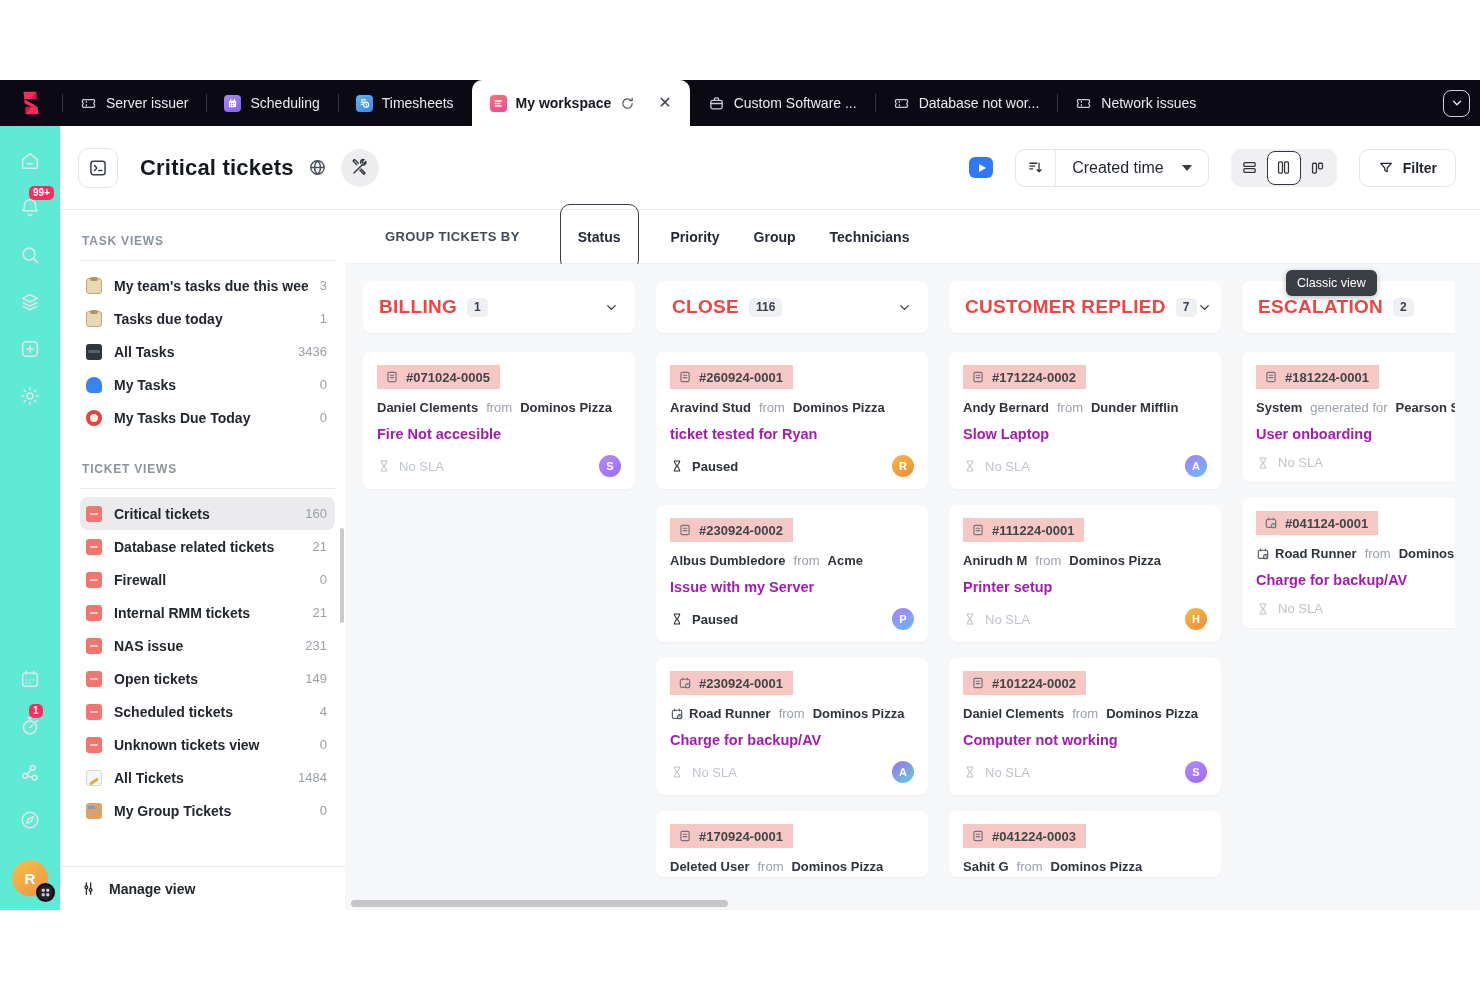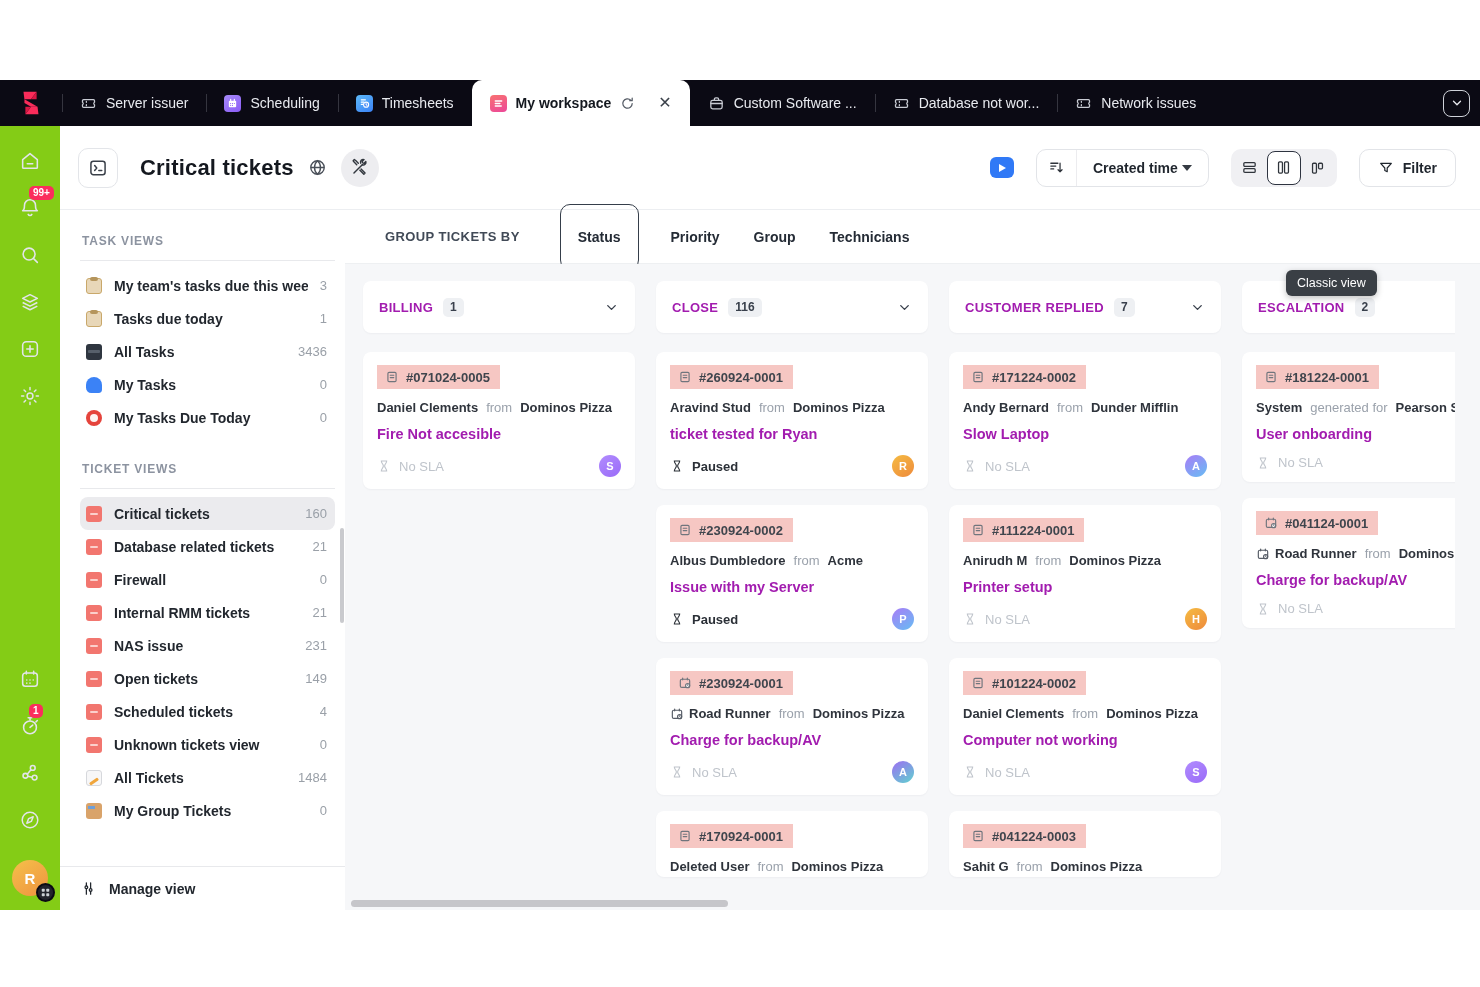--- a/index.html
+++ b/index.html
@@ -17,40 +17,40 @@
   .tab.active { background:#fff; color:#14181f; border-radius:10px 10px 0 0; font-weight:600; }
   .tab-label { white-space:nowrap; }
   .tab-x { margin-left:14px; font-size:16px; color:#3c424b; line-height:1; }
   .tab-refresh { color:#565c66; display:flex; }
   .mini-app { width:17px; height:17px; border-radius:4px; display:flex; align-items:center; justify-content:center; flex:none; }
   .mini-app svg { display:block; }
   .topbar-right { display:flex; align-items:center; padding-right:10px; }
   .chev-btn { width:27px; height:27px; border:1.5px solid #cfd2d9; border-radius:8px; color:#e8eaef; display:flex; align-items:center; justify-content:center; }
 
   
-  .rail { position:absolute; left:0; top:46px; width:60px; height:784px; background:#84cc16; display:flex; flex-direction:column; align-items:center; padding:22px 0 14px; }
+  .rail { position:absolute; left:0; top:46px; width:60px; height:784px; background:#5eead4; display:flex; flex-direction:column; align-items:center; padding:22px 0 14px; }
   .rail-ic { position:relative; width:26px; height:26px; color:#e3e5ea; display:flex; align-items:center; justify-content:center; margin-bottom:21px; cursor:pointer; }
   .rail-spacer { flex:1; }
   .badge { position:absolute; top:-9px; left:12px; background:#fb2d5d; color:#fff; font-size:10px; font-weight:700; border-radius:5px; padding:2px 4px; line-height:1; }
   .rail-avatar { position:relative; width:36px; height:36px; border-radius:50%; background:linear-gradient(145deg,#f5c04a,#ef9340); color:#fff; font-size:15px; font-weight:700; display:flex; align-items:center; justify-content:center; margin-top:6px; cursor:pointer; }
   .avatar-sub { position:absolute; right:-7px; bottom:-6px; width:19px; height:19px; border-radius:50%; background:#23232d; border:2px solid #0b0a14; display:flex; align-items:center; justify-content:center; color:#cdd0d6; }
 
   
   .content { position:absolute; left:60px; top:46px; width:1420px; height:784px; background:#fff; }
   .content-header { position:relative; height:84px; display:flex; align-items:center; padding:0 24px 0 18px; border-bottom:1px solid #eceef1; }
   .view-btn { width:40px; height:40px; border:1px solid #e3e5e9; border-radius:10px; background:#fff; color:#3a4049; display:flex; align-items:center; justify-content:center; }
   .page-title { font-size:22px; font-weight:700; color:#14181f; margin:0 14px 0 22px; letter-spacing:.2px; }
   .globe { color:#494f58; display:flex; margin-right:14px; }
   .tools-btn { width:38px; height:38px; border-radius:50%; background:#ededf0; color:#33383f; display:flex; align-items:center; justify-content:center; }
   .hdr-right { margin-left:auto; display:flex; align-items:center; gap:22px; }
   .play-btn { width:24px; height:21px; border-radius:6px; background:#3079f6; display:flex; align-items:center; justify-content:center; }
   .play-tri { width:0; height:0; border-left:7px solid #fff; border-top:4.5px solid transparent; border-bottom:4.5px solid transparent; margin-left:2px; }
   .sort-group { display:flex; align-items:center; height:38px; background:#fff; border:1px solid #e2e4e8; border-radius:10px; overflow:hidden; }
   .sort-cell { width:40px; height:100%; display:flex; align-items:center; justify-content:center; color:#2f343b; border-right:1px solid #ececef; }
-  .sort-label { display:flex; align-items:center; gap:4px; padding:0 16px; font-size:14px; font-weight:700; color:#1f252d; }
+  .sort-label { display:flex; align-items:center; gap:18px; padding:0 16px; font-size:16px; font-weight:400; color:#1f252d; }
   .caret { width:0; height:0; border-left:5px solid transparent; border-right:5px solid transparent; border-top:6px solid #353b43; }
   .seg { display:flex; align-items:center; background:#f0f0f3; border-radius:10px; padding:2px; }
   .seg-btn { width:34px; height:34px; border-radius:8px; display:flex; align-items:center; justify-content:center; color:#2f343b; }
   .seg-btn.sel { background:#fff; border:1.5px solid #2e3440; }
   .filter-btn { display:flex; align-items:center; gap:9px; height:38px; padding:0 18px; background:#fff; border:1px solid #e2e4e8; border-radius:10px; font-size:14px; font-weight:600; color:#1f252d; }
   .tooltip { position:absolute; left:1226px; top:144px; background:#3a3f45; color:#fff; font-size:12.5px; padding:6px 11px; border-radius:6px; white-space:nowrap; z-index:30; box-shadow:0 2px 6px rgba(0,0,0,.25); }
 
   .content-body { display:flex; height:700px; }
 
   
@@ -88,21 +88,21 @@
   .board-area { position:relative; flex:1; background:#fff; display:flex; flex-direction:column;justify-content:flex-end; }
   .group-row { height:54px; flex:none; background:#fff; border-bottom:1px solid #eef0f2; display:flex; align-items:center; padding-left:40px; gap:26px; }
   .group-lbl { font-size:13px; font-weight:600; letter-spacing:.4px; color:#414a57; margin-right:14px; }
   .gtab { font-size:14px; font-weight:600; color:#242b35; padding:8px 2px; cursor:pointer; white-space:nowrap; }
   .gtab.sel { border:1.5px solid #353e4a; border-radius:10px; padding:24px 17px; }
   .board-bg { position:relative; flex:1; background:#f6f7f9; overflow:hidden; }
   .board-clip { position:absolute; left:0; top:0; width:1110px; height:100%; overflow:hidden; }
   .cols { display:flex; gap:21px; padding:17px 0 0 18px; }
   .col { width:272px; flex:none; }
   .col-head { height:52px; background:#fff; border-radius:8px; display:flex; align-items:center; padding:0 16px; margin-bottom:19px; box-shadow:0 1px 2px rgba(25,30,40,.04); cursor:pointer; }
-  .col-name { font-size:13px; font-weight:700; letter-spacing:.3px; color:#a21caf; white-space:nowrap; }
+  .col-name { font-size:19px; font-weight:700; letter-spacing:.3px; color:#ef4444; white-space:nowrap; }
   .col-count { margin-left:10px; background:#eef0f3; color:#39404c; font-size:12px; font-weight:600; border-radius:5px; padding:2.5px 7px; }
   .col-chev { margin-left:auto; color:#39404c; display:flex; }
   .card { background:#fff; border-radius:8px; padding:13px 14px 12px; margin-bottom:16px; box-shadow:0 1px 2px rgba(25,30,40,.04); cursor:pointer; }
   .card.partial { height:66px; overflow:hidden; }
   .pill { display:inline-flex; align-items:center; gap:7px; background:#f6c7c3; border-radius:0; padding:4.5px 10px 4.5px 8px; font-size:13px; font-weight:600; color:#3f454d; }
   .pill svg { color:#70757d; }
   .req { margin-top:11px; font-size:13px; color:#2f343c; font-weight:600; white-space:nowrap; overflow:hidden; display:flex; align-items:center; gap:5px; }
   .req .lk { color:#9aa1ab; font-weight:400; margin:0 3px; }
   .req .rec-ic { color:#565c66; flex:none; display:flex; }
   .card-title { margin-top:11px; font-size:14.5px; font-weight:600; color:#a21caf; white-space:nowrap; overflow:hidden; }

